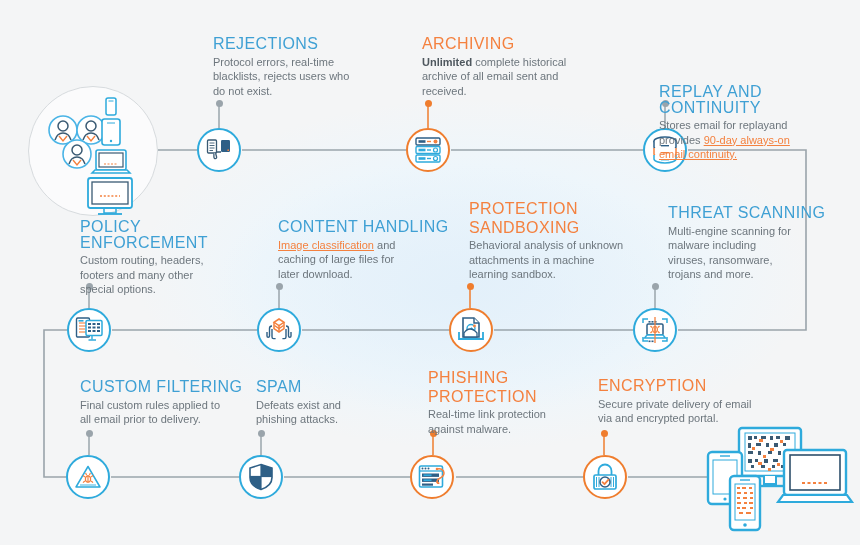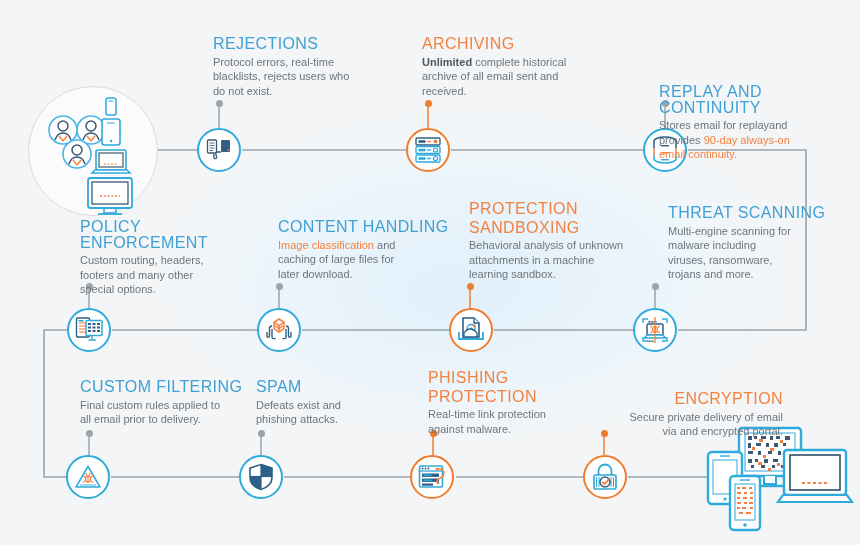--- a/index.html
+++ b/index.html
@@ -30,21 +30,21 @@
   .blk-title{
     font-size:16px;letter-spacing:.4px;line-height:15.5px;
     margin:0 0 3px 0;font-weight:400;
   }
   .t-blue{color:#3fa0d4;}
   .t-orange{color:#f4813f;}
   .blk-body{
     font-size:11px;line-height:14.6px;color:#6d767d;margin:0;
   }
   .blk-body b{font-weight:700;color:#4e575e;}
-  .hl{color:#f4813f;}
+  .hl{color:#f4813f;text-decoration:underline;}
 
   
   .node{
     position:absolute;border-radius:50%;background:#ffffff;
     box-sizing:border-box;display:flex;align-items:center;justify-content:center;
   }
   .node.blue{border:2.4px solid #2eaadc;}
   .node.orange{border:2.4px solid #ef7d2e;}
   .node.n44{width:44px;height:44px;}
 
@@ -540,21 +540,21 @@
 
   <div class="block" style="left:428px;top:370px;width:165px;">
     <div class="blk-title t-orange">PHISHING</div>
     <div class="blk-title t-orange">PROTECTION</div>
     <div class="blk-body">
       <span>Real-time link protection</span><br>
       <span>against malware.</span>
     </div>
   </div>
 
-  <div class="block" style="left:598px;top:391px;width:185px;text-align:right;">
+  <div class="block" style="left:598px;top:378px;width:185px;">
     <div class="blk-title t-orange">ENCRYPTION</div>
     <div class="blk-body">
       <span>Secure private delivery of email</span><br>
       <span>via and encrypted portal.</span>
     </div>
   </div>
 
 </div>
 
 </body></html>

